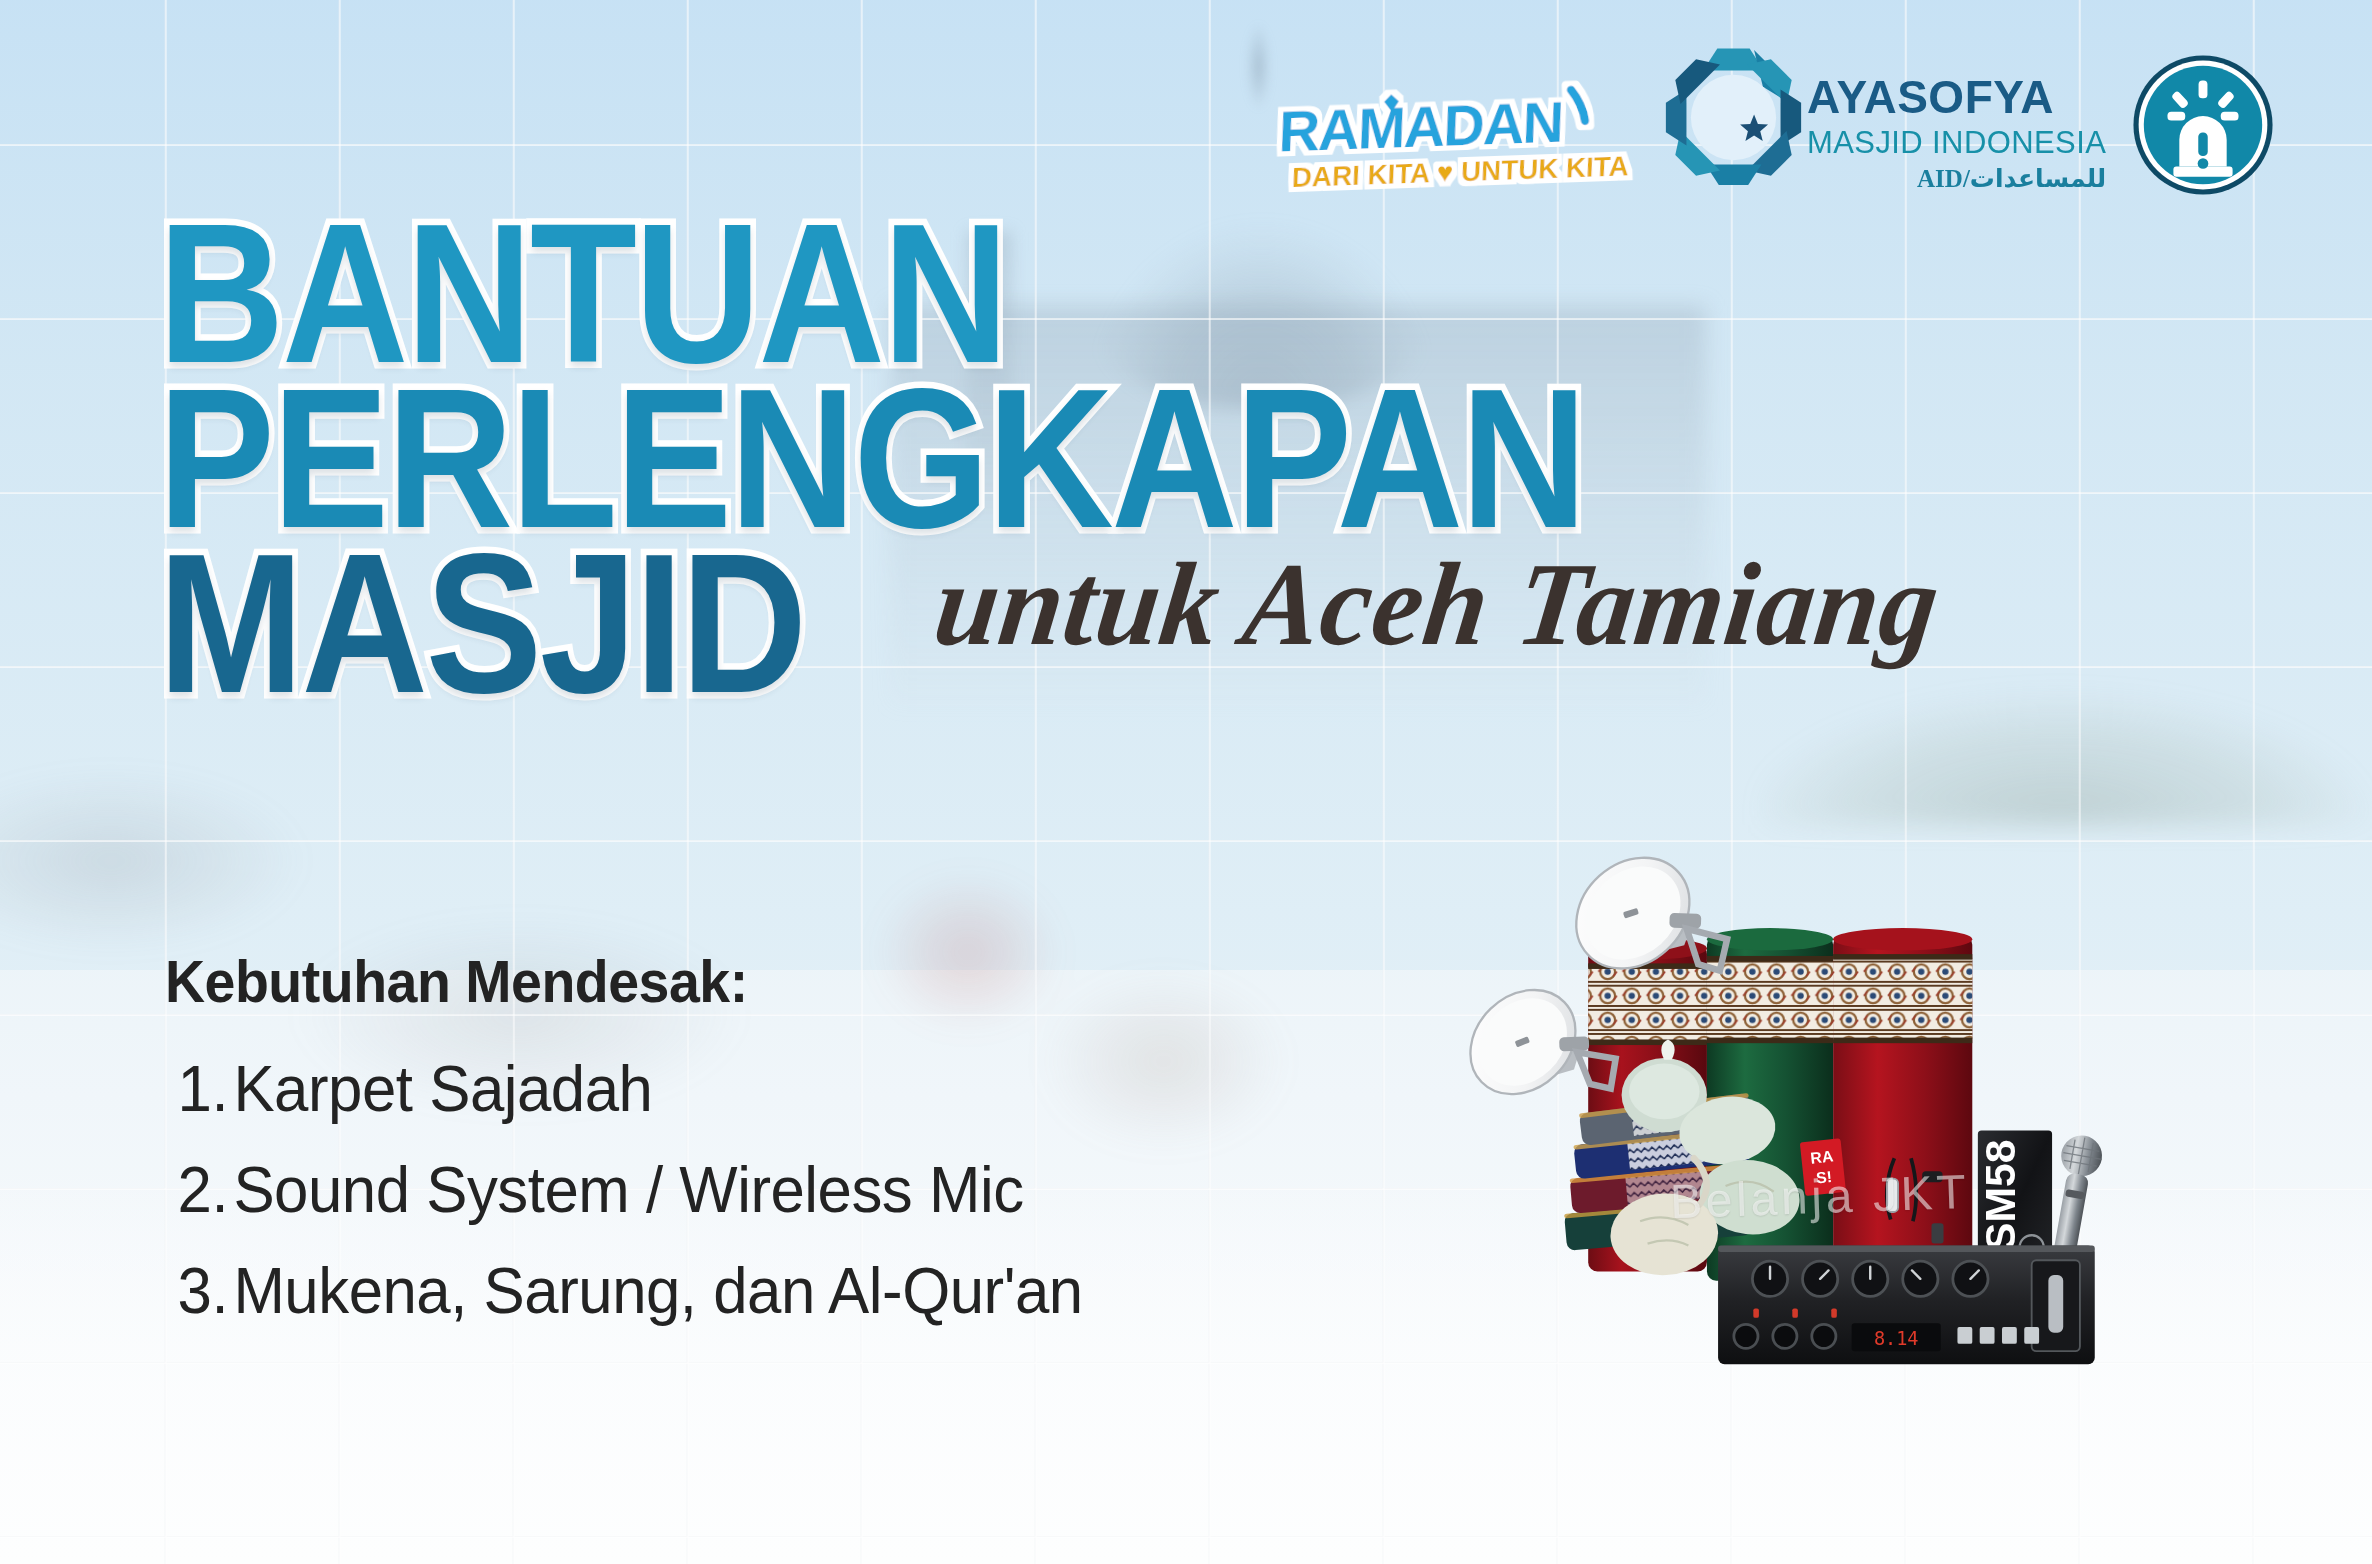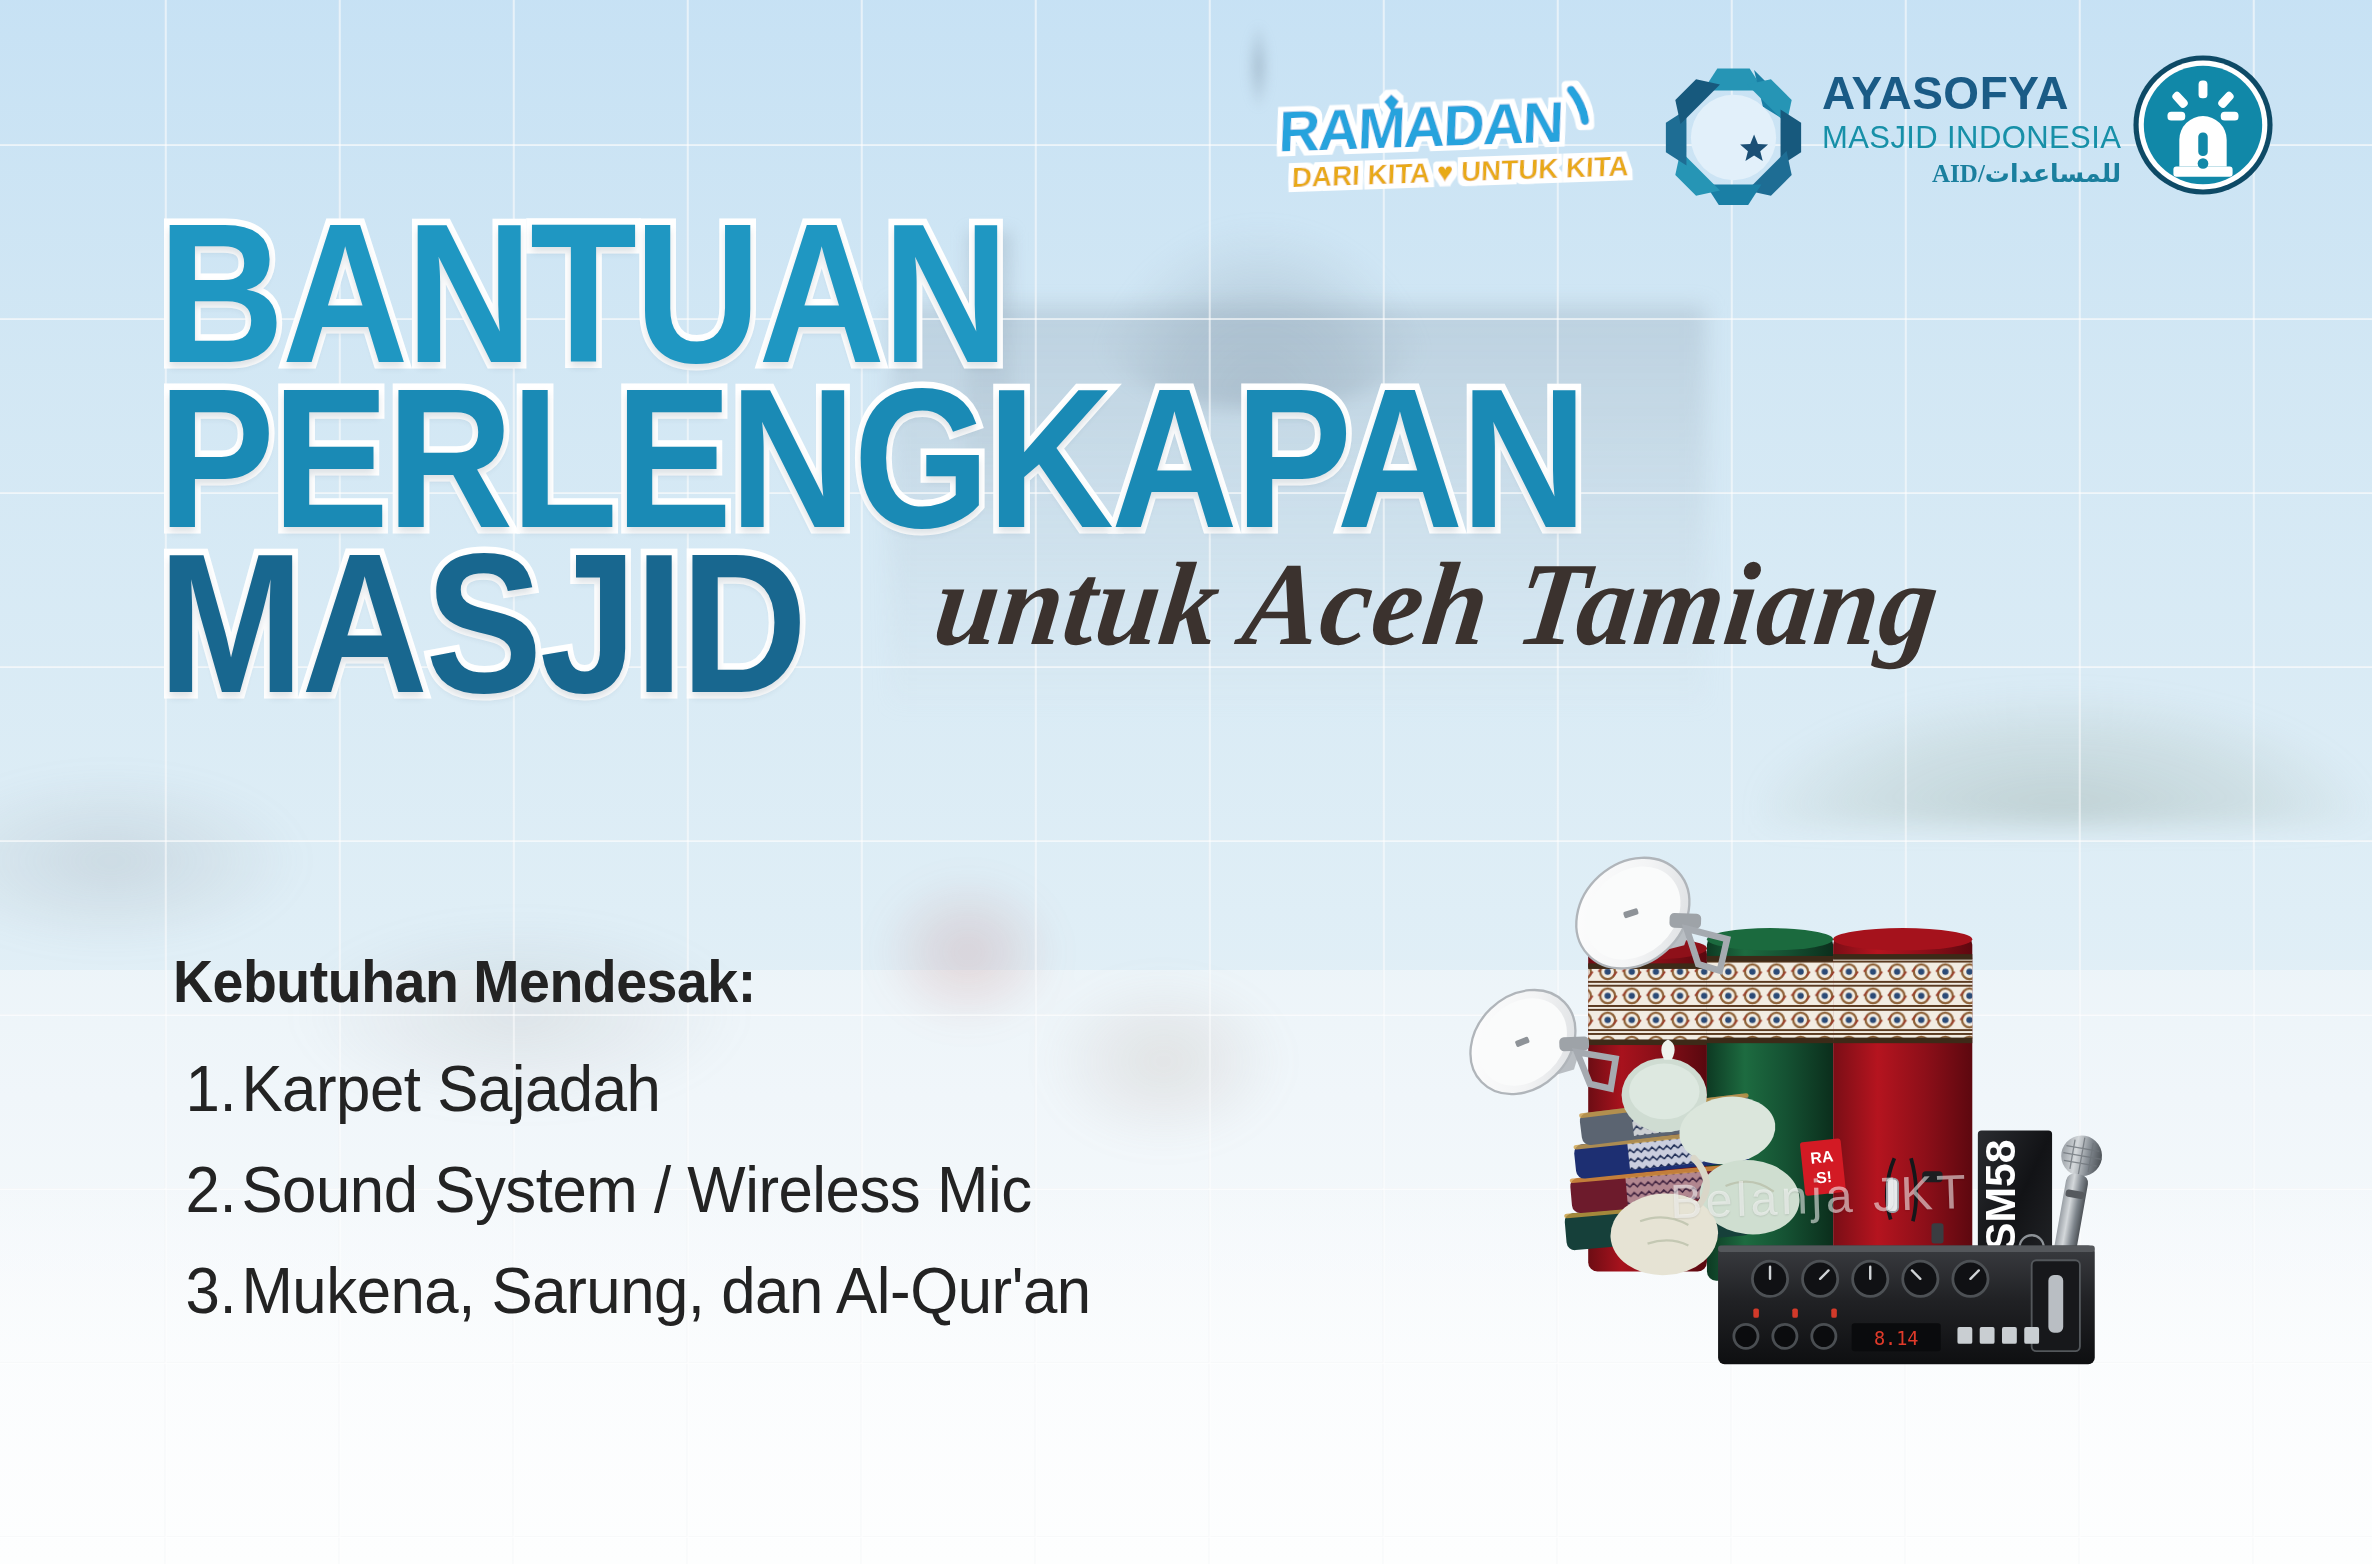--- a/index.html
+++ b/index.html
@@ -88,22 +88,22 @@
   }
 
   
   .ramadan-logo{
     position:absolute;left:1278px;top:89px;width:315px;height:102px;
     transform:rotate(-2deg);
   }
   .ramadan-logo svg{width:100%;height:100%;overflow:visible;}
 
   .aya-logo{
-    position:absolute;left:1660px;top:64px;
-    display:flex;align-items:flex-start;gap:15px;
+    position:absolute;left:1660px;top:44px;
+    display:flex;align-items:flex-end;
   }
   .aya-mark{width:147px;height:147px;flex:0 0 auto;}
   .aya-text{display:flex;flex-direction:column;line-height:1;padding-top:5.6px;}
   .aya-name{
     font-size:46px;font-weight:bold;color:#1a5b86;letter-spacing:0.5px;
     font-family:"Liberation Sans", sans-serif;
   }
   .aya-sub{
     font-size:31px;color:#1790a8;letter-spacing:0.4px;margin-top:6.5px;
     font-family:"Liberation Sans", sans-serif;
@@ -144,21 +144,21 @@
     font-size:114px;
     color:#3b322e;
     white-space:nowrap;
     letter-spacing:0.9px;
     transform:skewX(-7deg) scaleY(1.04);
     margin-left:43px;
     margin-bottom:41px;
   }
 
   
-  .needs{position:absolute;left:165px;top:948px;width:1345px;color:#232323;margin-left:8px;}
+  .needs{position:absolute;left:165px;top:948px;width:1345px;color:#232323;}
   .needs-title{
     font-family:"Liberation Sans Narrow","Liberation Sans", sans-serif;
     font-weight:bold;font-size:59px;letter-spacing:-0.5px;
     transform:scaleX(.94);transform-origin:left center;
     white-space:nowrap;
   }
   .needs-list{list-style:none;margin:35px 0 0 0;padding:0;}
   .needs-list li{
     display:flex;align-items:baseline;
     font-family:"Liberation Sans Narrow","Liberation Sans", sans-serif;

